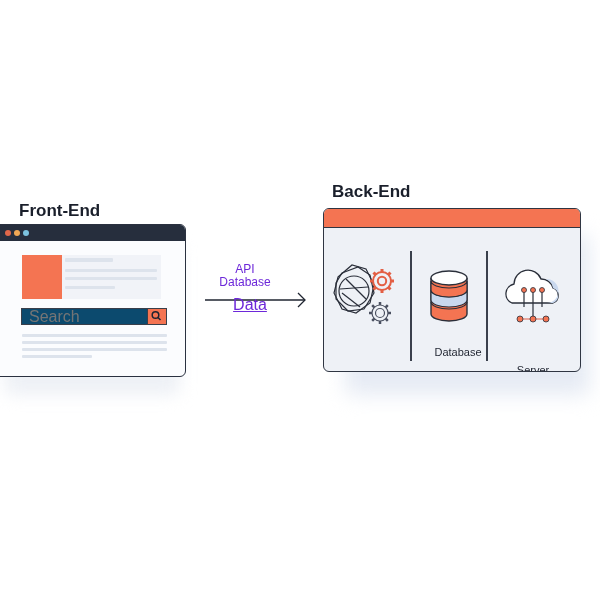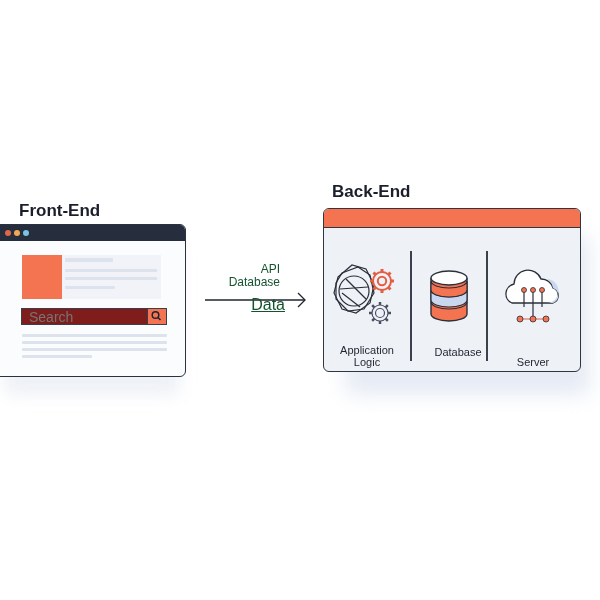--- a/index.html
+++ b/index.html
@@ -15,31 +15,31 @@
     #fe-window {
       left:-6px; top:224px; width:192px; height:153px; background:#fbfcfe;
       border:1.5px solid #2a3140; border-radius:6px; overflow:hidden; box-sizing:border-box;
     }
     #fe-bar { left:0; top:0; width:100%; height:16px; background:#262e3d; }
     .dot { width:6px; height:6px; border-radius:50%; top:5px; }
     #fe-hero { left:27px; top:30px; width:40px; height:44px; background:#f47452; }
     #fe-hero-text { left:67px; top:30px; width:99px; height:44px; background:#f1f3f8; }
     .line { background:#dde3ec; height:3px; border-radius:1px; }
     #fe-search {
-      left:26px; top:83px; width:128px; height:17px; background:#7f1d1d;
-      border:1.5px solid #3a3f4a; box-sizing:border-box; font-size:14px; color:#9aa1ad;
+      left:26px; top:83px; width:128px; height:17px; background:#0c4a6e;
+      border:1.5px solid #3a3f4a; box-sizing:border-box; font-size:16px; color:#9aa1ad;
       padding-left:7px; line-height:14px;
     }
     #fe-search-btn {
       left:152px; top:83px; width:20px; height:17px; background:#f47452;
       border:1.5px solid #3a3f4a; box-sizing:border-box;
     }
 
     
-    .arrow-label { font-size:12px; text-align:right; color:#14532d; }
+    .arrow-label { font-size:12px; text-align:center; color:#6d28d9; }
 
     
     #be-shadow { left:345px; top:235px; width:245px; height:160px; background:#e6ebf4; filter:blur(10px); border-radius:8px; }
     #be-window {
       left:323px; top:208px; width:258px; height:164px; background:#eef1f6;
       border:1.5px solid #2f3542; border-radius:6px; overflow:hidden; box-sizing:border-box;
     }
     #be-bar { left:0; top:0; width:100%; height:18px; background:#f47452; border-bottom:1.5px solid #2f3542; }
     .divider { width:1.5px; background:#3a404c; }
     .be-label { font-size:11px; text-align:center; color:#1f2430; line-height:12px; }
@@ -123,24 +123,20 @@
           <line x1="0" y1="8" x2="0" y2="11"></line>
         <line x1="-8" y1="0" x2="-11" y2="0"></line>
           <line x1="8" y1="0" x2="11" y2="0"></line>
         <line x1="5.7" y1="5.7" x2="7.8" y2="7.8"></line>
           <line x1="-5.7" y1="-5.7" x2="-7.8" y2="-7.8"></line>
         <line x1="5.7" y1="-5.7" x2="7.8" y2="-7.8"></line>
           <line x1="-5.7" y1="5.7" x2="-7.8" y2="7.8"></line>
       </g>
     </g>
   </svg>
-  <div class="abs be-label" style="left:4px;top:135px;width:78px;">
-    <div>Application</div>
-    <div>Logic</div>
-  </div>
 
   <svg class="abs" style="left:104px;top:60px;" width="42" height="56" viewBox="0 0 42 56">
     <path d="M3,9 v36 a18,7 0 0 0 36,0 v-36" fill="#f47452" stroke="#2a2f3a" stroke-width="1.4"></path>
     <path d="M3,21 a18,7 0 0 0 36,0 v10 a18,7 0 0 1 -36,0 z" fill="#c9d8ee" stroke="#2a2f3a" stroke-width="1.2"></path>
     <path d="M3,33 a18,7 0 0 0 36,0" fill="none" stroke="#2a2f3a" stroke-width="1.2"></path>
     <path d="M3,12 a18,7 0 0 0 36,0 v9 a18,7 0 0 1 -36,0 z" fill="#f47452" stroke="#2a2f3a" stroke-width="1.2"></path>
     <ellipse cx="21" cy="9" rx="18" ry="7" fill="#ffffff" stroke="#2a2f3a" stroke-width="1.4"></ellipse>
   </svg>
   <div class="abs be-label" style="left:99px;top:137px;width:70px;">Database</div>
 
@@ -155,14 +151,14 @@
     </g>
     <g fill="#f47452" stroke="#2a2f3a" stroke-width="0.8">
       <circle cx="24" cy="25" r="2.5"></circle>
         <circle cx="33" cy="25" r="2.5"></circle>
         <circle cx="42" cy="25" r="2.5"></circle>
       <circle cx="20" cy="54" r="3"></circle>
         <circle cx="33" cy="54" r="3"></circle>
         <circle cx="46" cy="54" r="3"></circle>
     </g>
   </svg>
-  <div class="abs be-label" style="left:170px;top:147px;width:78px;">Server</div>
+  <div class="abs be-label" style="left:170px;top:155px;width:78px;">Server</div>
 </div>
 
 </body></html>

